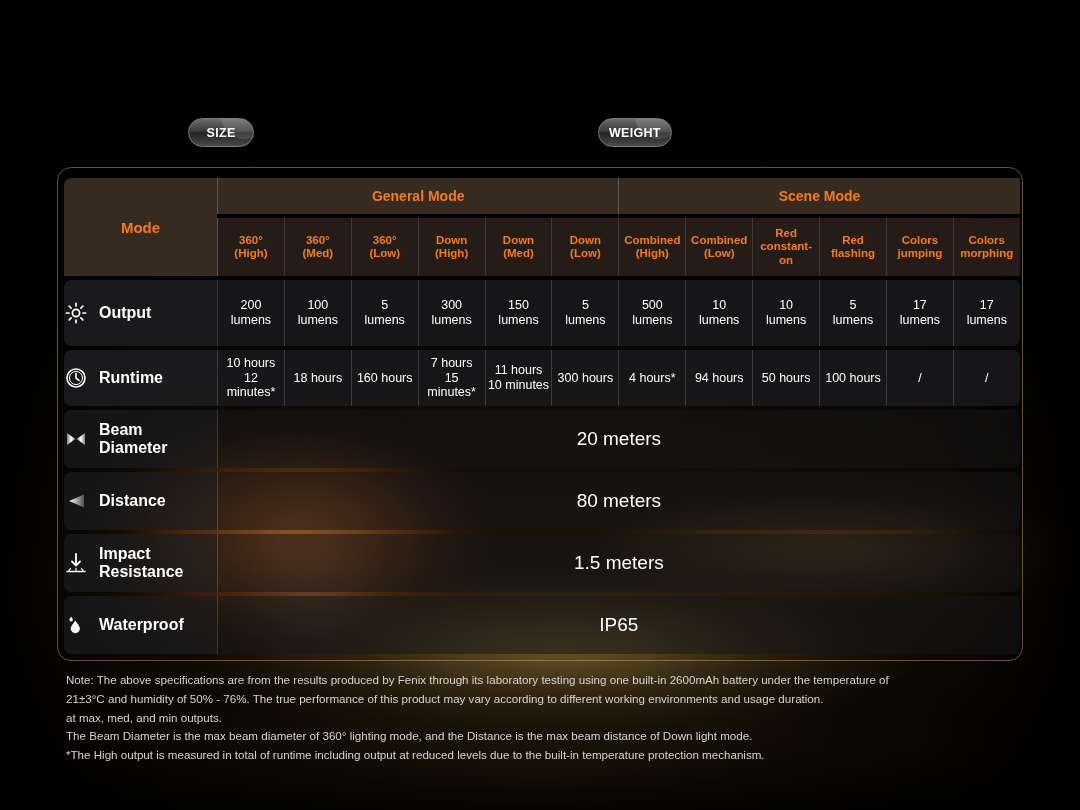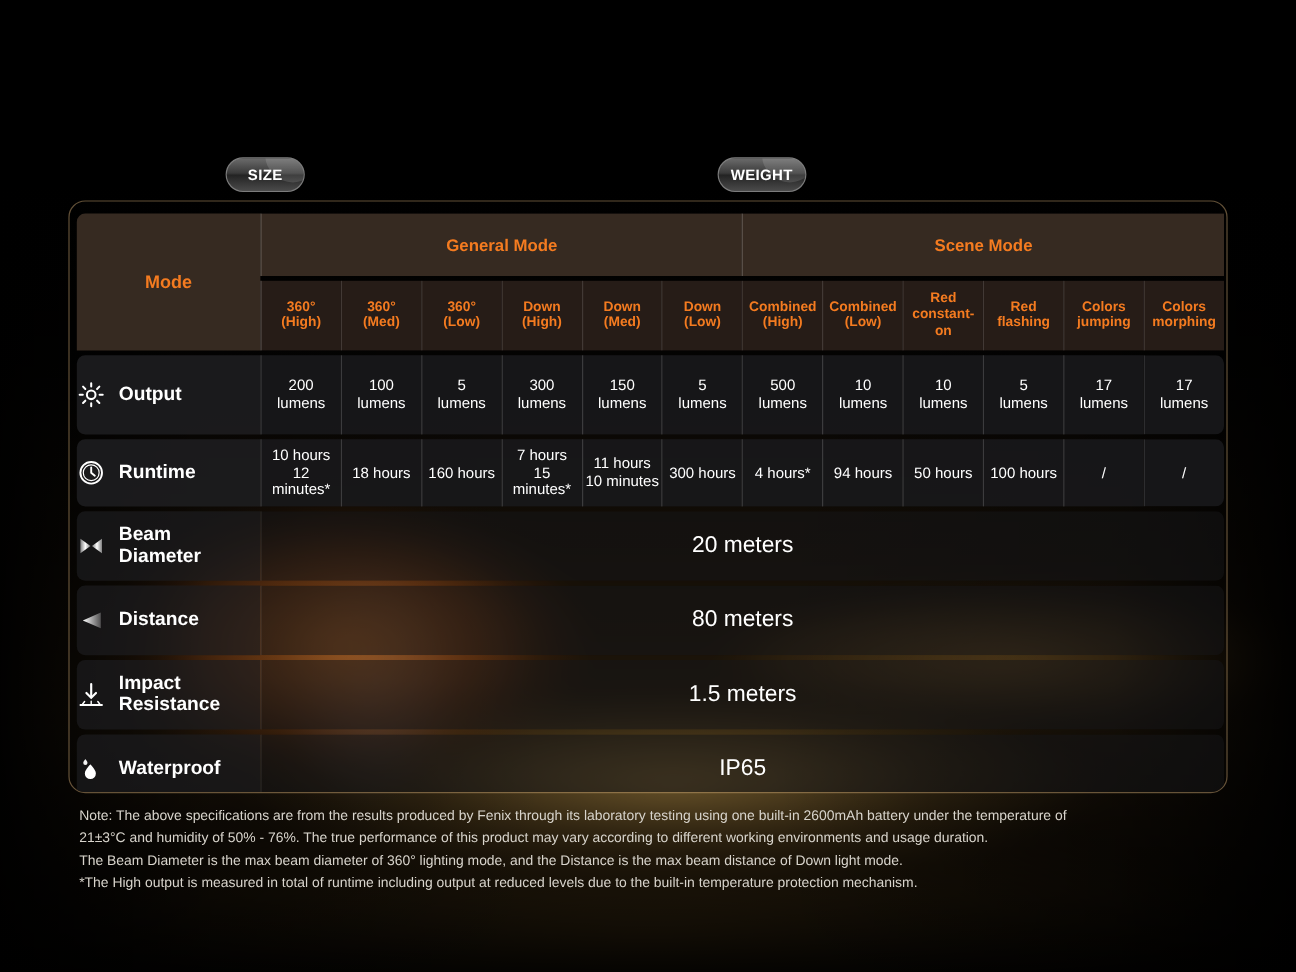--- a/index.html
+++ b/index.html
@@ -73,21 +73,20 @@
     background: linear-gradient(180deg, #6b6b6b 0%, #3a3a3a 45%, #232323 52%, #4a4a4a 100%);
     border: 1px solid #7c7c7c;
     color: #fff;
     font-size: 12.5px;
     font-weight: bold;
     display: flex; align-items: center; justify-content: center;
     letter-spacing: 0.3px;
     position: relative;
     overflow: hidden;
     flex: none;
-    margin-top: 13px;
   }
   .pill.wide { width: 74px; }
   .pill::after {
     content: "";
     position: absolute;
     left: 50%; top: -6px; width: 46px; height: 26px;
     background: rgba(255,255,255,0.13);
     border-radius: 0 0 26px 26px;
   }
   .spec-text { color: #fff; font-size: 14.5px; margin-left: 13px; white-space: nowrap; }
@@ -115,21 +114,21 @@
     font-size: 14px;
   }
   .hdr-mode {
     background: rgba(58,45,36,0.93);
     color: #f47b20;
     font-weight: bold;
     font-size: 15px;
     text-align: center;
     border-radius: 7px 0 0 0;
   }
-  .hdr-group { height: 52px; }
+  .hdr-group { height: 36px; }
   .hdr-sub {
     background: rgba(40,30,24,0.95);
     color: #f47b20;
     font-weight: bold;
     font-size: 11.5px;
     line-height: 1.15;
     text-align: center;
     height: 58px;
     border-left: 1px solid rgba(255,255,255,0.13);
     padding: 0 1px;
@@ -354,16 +353,17 @@
             </td>
             <td class="merged" colspan="12">IP65</td>
           </tr>
         </tbody>
     </table>
   </div>
 
   <div class="notes" id="notes">
       <p>Note: The above specifications are from the results produced by Fenix through its laboratory testing using one built-in 2600mAh battery under the temperature of</p>
       <p>21±3°C and humidity of 50% - 76%. The true performance of this product may vary according to different working environments and usage duration.</p>
+      <p>at max, med, and min outputs.</p>
       <p>The Beam Diameter is the max beam diameter of 360° lighting mode, and the Distance is the max beam distance of Down light mode.</p>
       <p>*The High output is measured in total of runtime including output at reduced levels due to the built-in temperature protection mechanism.</p>
     </div>
 </div>
 
 </body></html>

